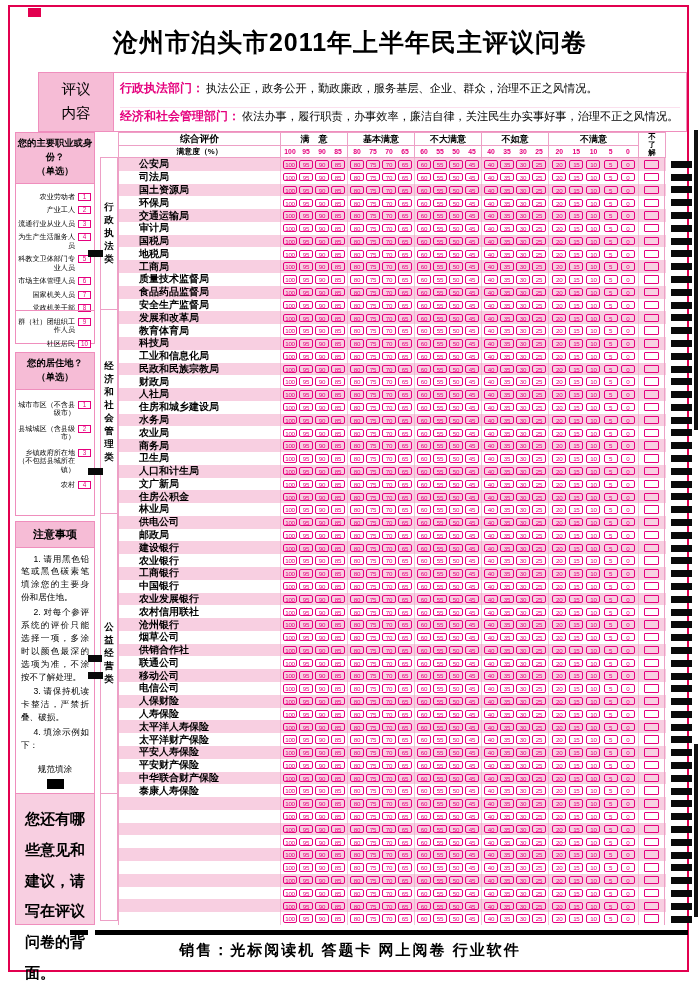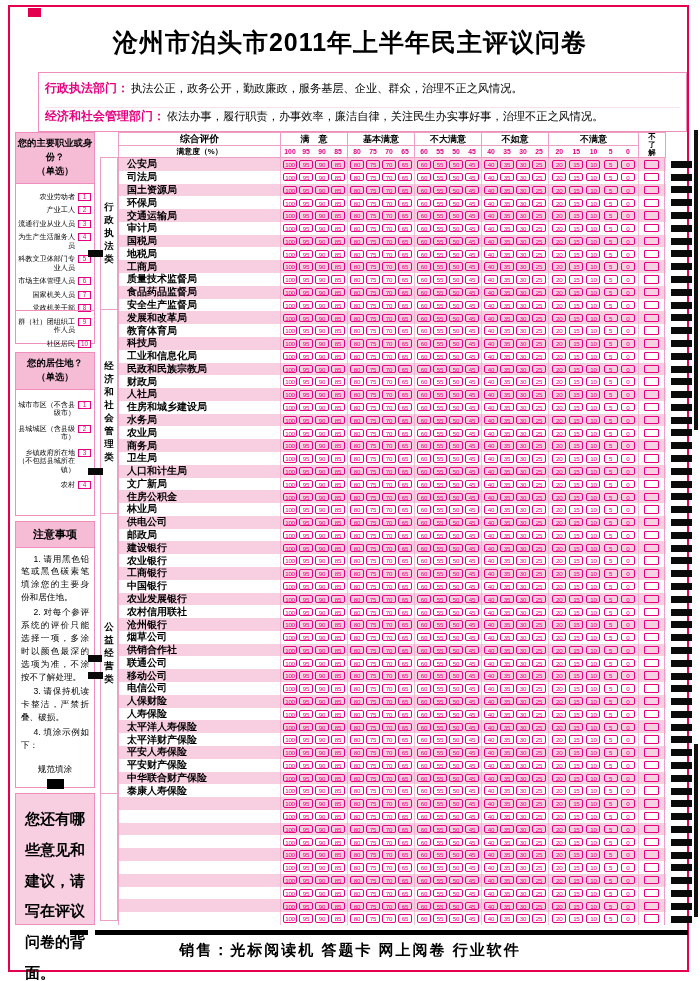--- a/index.html
+++ b/index.html
@@ -24,21 +24,21 @@
   .eval-head{color:var(--magenta);font-weight:bold;font-size:12px;margin-right:2px}
   .eval-body{font-size:11.2px;color:#000}
 
   
   .sidebar{position:absolute;left:15px;top:132px;width:80px;height:800px}
   .sbox{position:absolute;left:0;width:80px;border:1px solid var(--boxborder);background:#fff}
   .sbox > header{background:var(--pink_header);border-bottom:1px solid var(--boxborder);text-align:center;font-weight:bold;color:#000;padding:4px 1px}
   .sbox > header .h-line{display:block;font-size:9.3px;line-height:1.5}
   .occ{top:0;height:212px}
   .res{top:220px;height:164px}
-  .notes{top:389px;height:267px}
+  .notes{top:389px;height:334px}
   .sugg{top:661px;height:132px;background:var(--pink_row)}
   .opt-list{padding-top:4px}
   .opt-row{display:flex;justify-content:flex-end;align-items:flex-start;margin:5px 3px 0 2px}
   .opt-label{flex:1;text-align:right;font-size:7.1px;line-height:8.5px;color:#000}
   .opt-box{flex:none;width:13px;height:8px;border:1px solid var(--magenta);color:var(--magenta);font-size:6.3px;line-height:6.5px;text-align:center;margin-left:3px;background:#fff}
   .occ-divider{position:absolute;left:0;right:0;bottom:32px;border-top:1px solid var(--boxborder)}
   .res .opt-row{margin-top:7px}
   .notes-body{padding:3px 0}
   .note-p{font-size:8.6px;line-height:1.5;text-indent:1.45em;margin:2px 5px;text-align:justify;color:#000}
   .ex-label{text-align:center;font-size:8.6px;margin-top:7px;color:#000}
@@ -66,21 +66,21 @@
   .hcell.sub{font-size:7.8px;font-weight:bold}
   .hcell.glabel{font-size:9px;font-weight:bold;color:#000}
   .gw4{width:67px}.gw5{width:90px}
   .nums{justify-content:space-evenly}
   .num{width:14px;text-align:center;color:var(--magenta);font-size:6.8px;font-weight:bold}
   .hunk{width:26px;display:flex;flex-direction:column;align-items:center;justify-content:center;font-weight:bold}
   .hunk .vchar{font-size:7.5px;line-height:1.1;color:#000}
   .trow{display:flex;height:12.79px;align-items:center}
   .trow.pink{background:var(--pink_row)}
   .cell{height:100%;display:flex;align-items:center;border-right:1px solid rgba(237,160,198,.6)}
-  .cell.namec{width:162px;padding-left:8px;font-size:10px;font-weight:bold;justify-content:flex-start;color:#000;white-space:nowrap;overflow:hidden}
+  .cell.namec{width:162px;padding-left:20px;font-size:10px;font-weight:bold;justify-content:flex-start;color:#000;white-space:nowrap;overflow:hidden}
   .cell.gw4,.cell.gw5{justify-content:space-evenly}
   .cell.unk{width:26px;justify-content:center;border-right:1px solid var(--grid)}
   .bubble{width:14px;height:8.4px;border:1px solid var(--magenta);border-radius:2px;color:var(--magenta);font-size:6.2px;line-height:7.6px;text-align:center;letter-spacing:-.3px}
   .ubox{width:15px;height:8.4px;border:1px solid var(--magenta);border-radius:1px}
   .sync-mark{position:absolute;left:-12px;width:15px;height:7px;background:#0a0a0a}
 
   
   #tmarks{position:absolute;left:671px;top:158px;width:22px}
   .tmark{position:absolute;left:0;width:21px;height:7px;background:#0a0a0a}
   .rbar{position:absolute;left:694px;width:4px;background:#111}
@@ -96,20 +96,23 @@
 </head>
 <body>
 
 <div class="page">
   <div class="frame"></div>
   <div class="corner-mark"></div>
 
   <div class="title">沧州市泊头市2011年上半年民主评议问卷</div>
 
   <div class="eval-box">
+    <div class="eval-label">
+      <span>评议内容</span>
+    </div>
     <div class="eval-lines" id="eval-lines">
         <div class="eval-line">
           <div class="eval-head">行政执法部门：</div>
           <div class="eval-body">执法公正，政务公开，勤政廉政，服务基层、企业、群众，治理不正之风情况。</div>
         </div>
         <div class="eval-line">
           <div class="eval-head">经济和社会管理部门：</div>
           <div class="eval-body">依法办事，履行职责，办事效率，廉洁自律，关注民生办实事好事，治理不正之风情况。</div>
         </div>
       </div>

